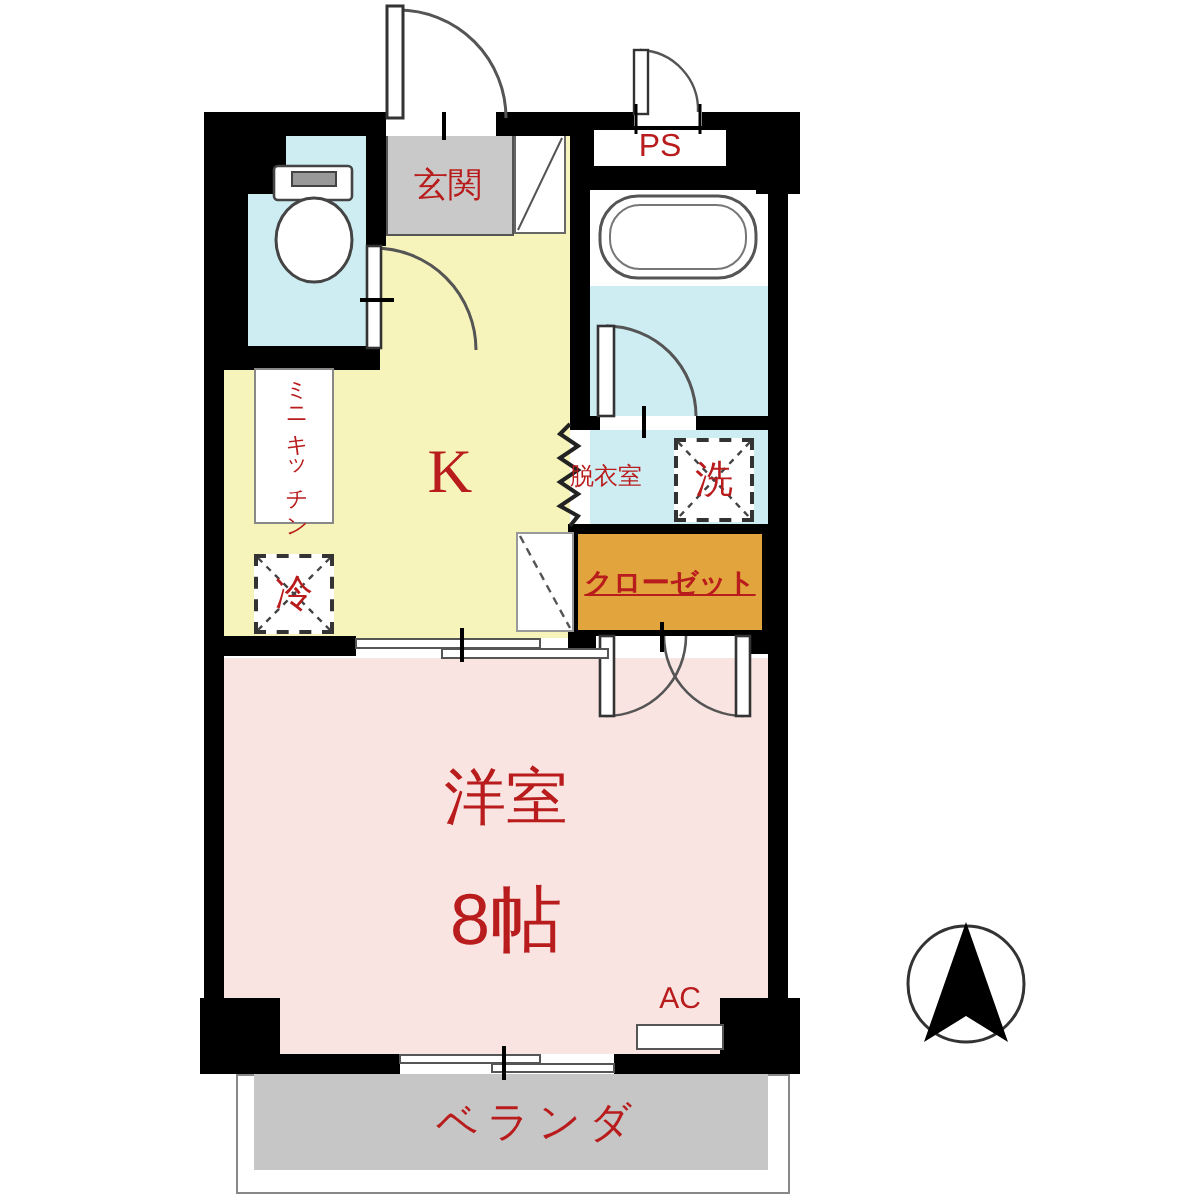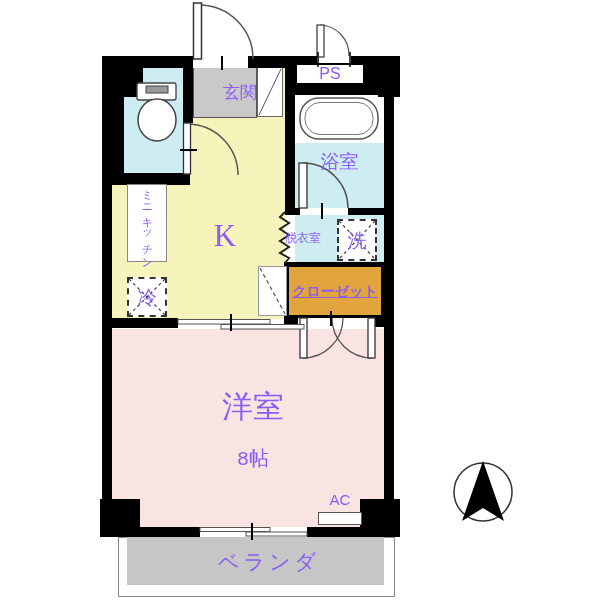--- a/index.html
+++ b/index.html
@@ -2,21 +2,21 @@
 <html><head>
 <meta charset="utf-8">
 <style>
   html,body{margin:0;padding:0;background:#fff;}
   #stage{position:relative;width:600px;height:600px;background:#fff;overflow:hidden;
          font-family:"Liberation Sans","DejaVu Sans",sans-serif;color:#111;}
   .abs{position:absolute;box-sizing:border-box;}
   .wall{position:absolute;box-sizing:border-box;background:#000;}
   .open{position:absolute;box-sizing:border-box;background:#fff;}
   .lbl{position:absolute;box-sizing:border-box;display:flex;align-items:center;justify-content:center;
-       white-space:nowrap;color:#8b5cf6;line-height:1;}
+       white-space:nowrap;color:#b91c1c;line-height:1;}
   .vert{writing-mode:vertical-rl;text-orientation:upright;letter-spacing:1px;}
   svg.overlay{position:absolute;left:0;top:0;pointer-events:none;}
 </style>
 </head>
 <body>
 
 <div id="stage">
 
   <div class="abs" style="left: 112px; top: 67px; width: 173px; height: 253px; background: rgb(246, 244, 187);"></div>
   <div class="abs" style="left: 124px; top: 67px; width: 59px; height: 106px; background: rgb(205, 237, 242);"></div>
@@ -133,29 +133,28 @@
     </g>
     <line x1="260" y1="268" x2="285" y2="314" stroke="#555" stroke-width="1.2" stroke-dasharray="4,3"></line>
     <line x1="281" y1="69" x2="259" y2="115" stroke="#555" stroke-width="1"></line>
 
     <g>
       <circle cx="483" cy="492" r="29" fill="#fff" stroke="#333" stroke-width="1.5"></circle>
       <polygon points="483,461 504,521 483,508 462,521" fill="#000"></polygon>
     </g>
   </svg>
 
-  <div class="lbl" style="left:194px;top:79px;width:60px;height:26px;font-size:17px;margin-left:16px;">玄関</div>
+  <div class="lbl" style="left:194px;top:79px;width:60px;height:26px;font-size:17px;">玄関</div>
   <div class="lbl" style="left:295px;top:63px;width:70px;height:22px;font-size:16px;">PS</div>
-  <div class="lbl" style="left:295px;top:149px;width:89px;height:24px;font-size:19px;">浴室</div>
   <div class="lbl" style="left:195px;top:215px;width:60px;height:40px;font-size:31px;font-family:'Liberation Serif','DejaVu Serif',serif;">K</div>
   <div class="lbl" style="left:260px;top:227px;width:86px;height:21px;font-size:12px;">脱衣室</div>
   <div class="lbl" style="left:337px;top:219px;width:40px;height:42px;font-size:19px;">洗</div>
   <div class="lbl vert" style="left:127px;top:186px;width:40px;height:76px;font-size:11px;justify-content:center;">ミニキッチン</div>
   <div class="lbl" style="left:127px;top:277px;width:40px;height:40px;font-size:19px;">冷</div>
   <div class="lbl" style="left:286px;top:264px;width:98px;height:54px;font-size:14px;font-weight:bold;text-decoration:underline;">クローゼット</div>
   <div class="lbl" style="left:133px;top:392px;width:240px;height:76px;flex-direction:column;font-size:31px;gap:28px;">
     <span>洋室</span>
-    <span style="font-size:20px;font-family:Liberation Mono, monospace;">8帖</span>
+    <span style="font-size:36px;">8帖</span>
   </div>
   <div class="lbl" style="left:318px;top:492px;width:44px;height:15px;font-size:15px;">AC</div>
   <div class="lbl" style="left:127px;top:546px;width:257px;height:30px;font-size:21px;letter-spacing:4px;padding-left:27px;">ベランダ</div>
 
 </div>
 
 </body></html>

